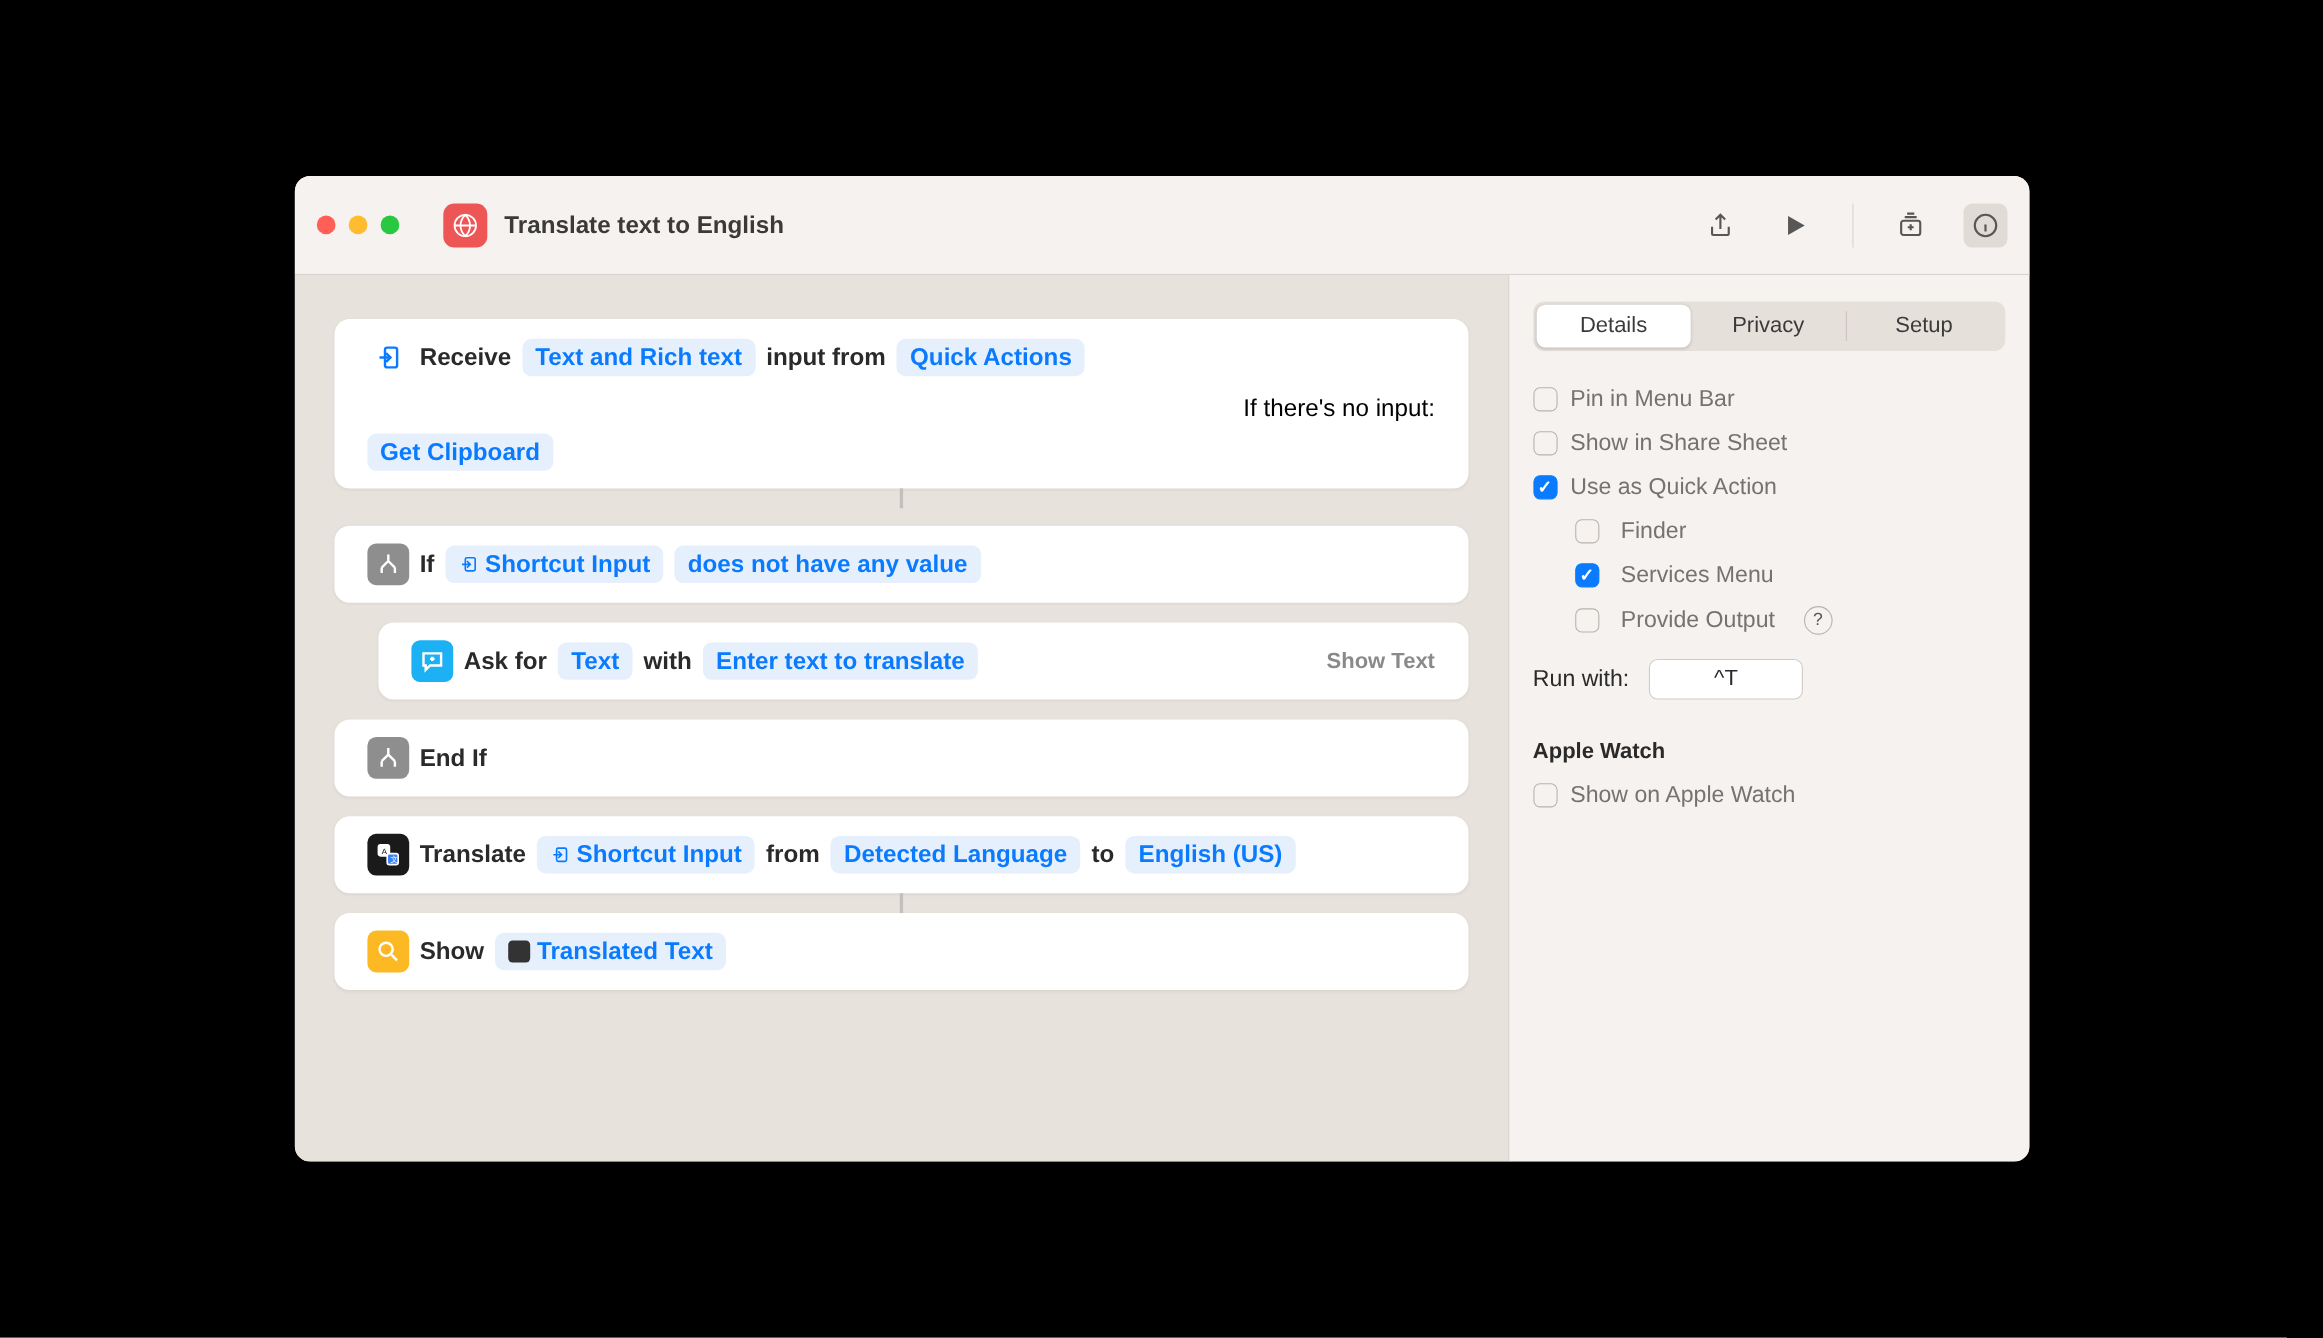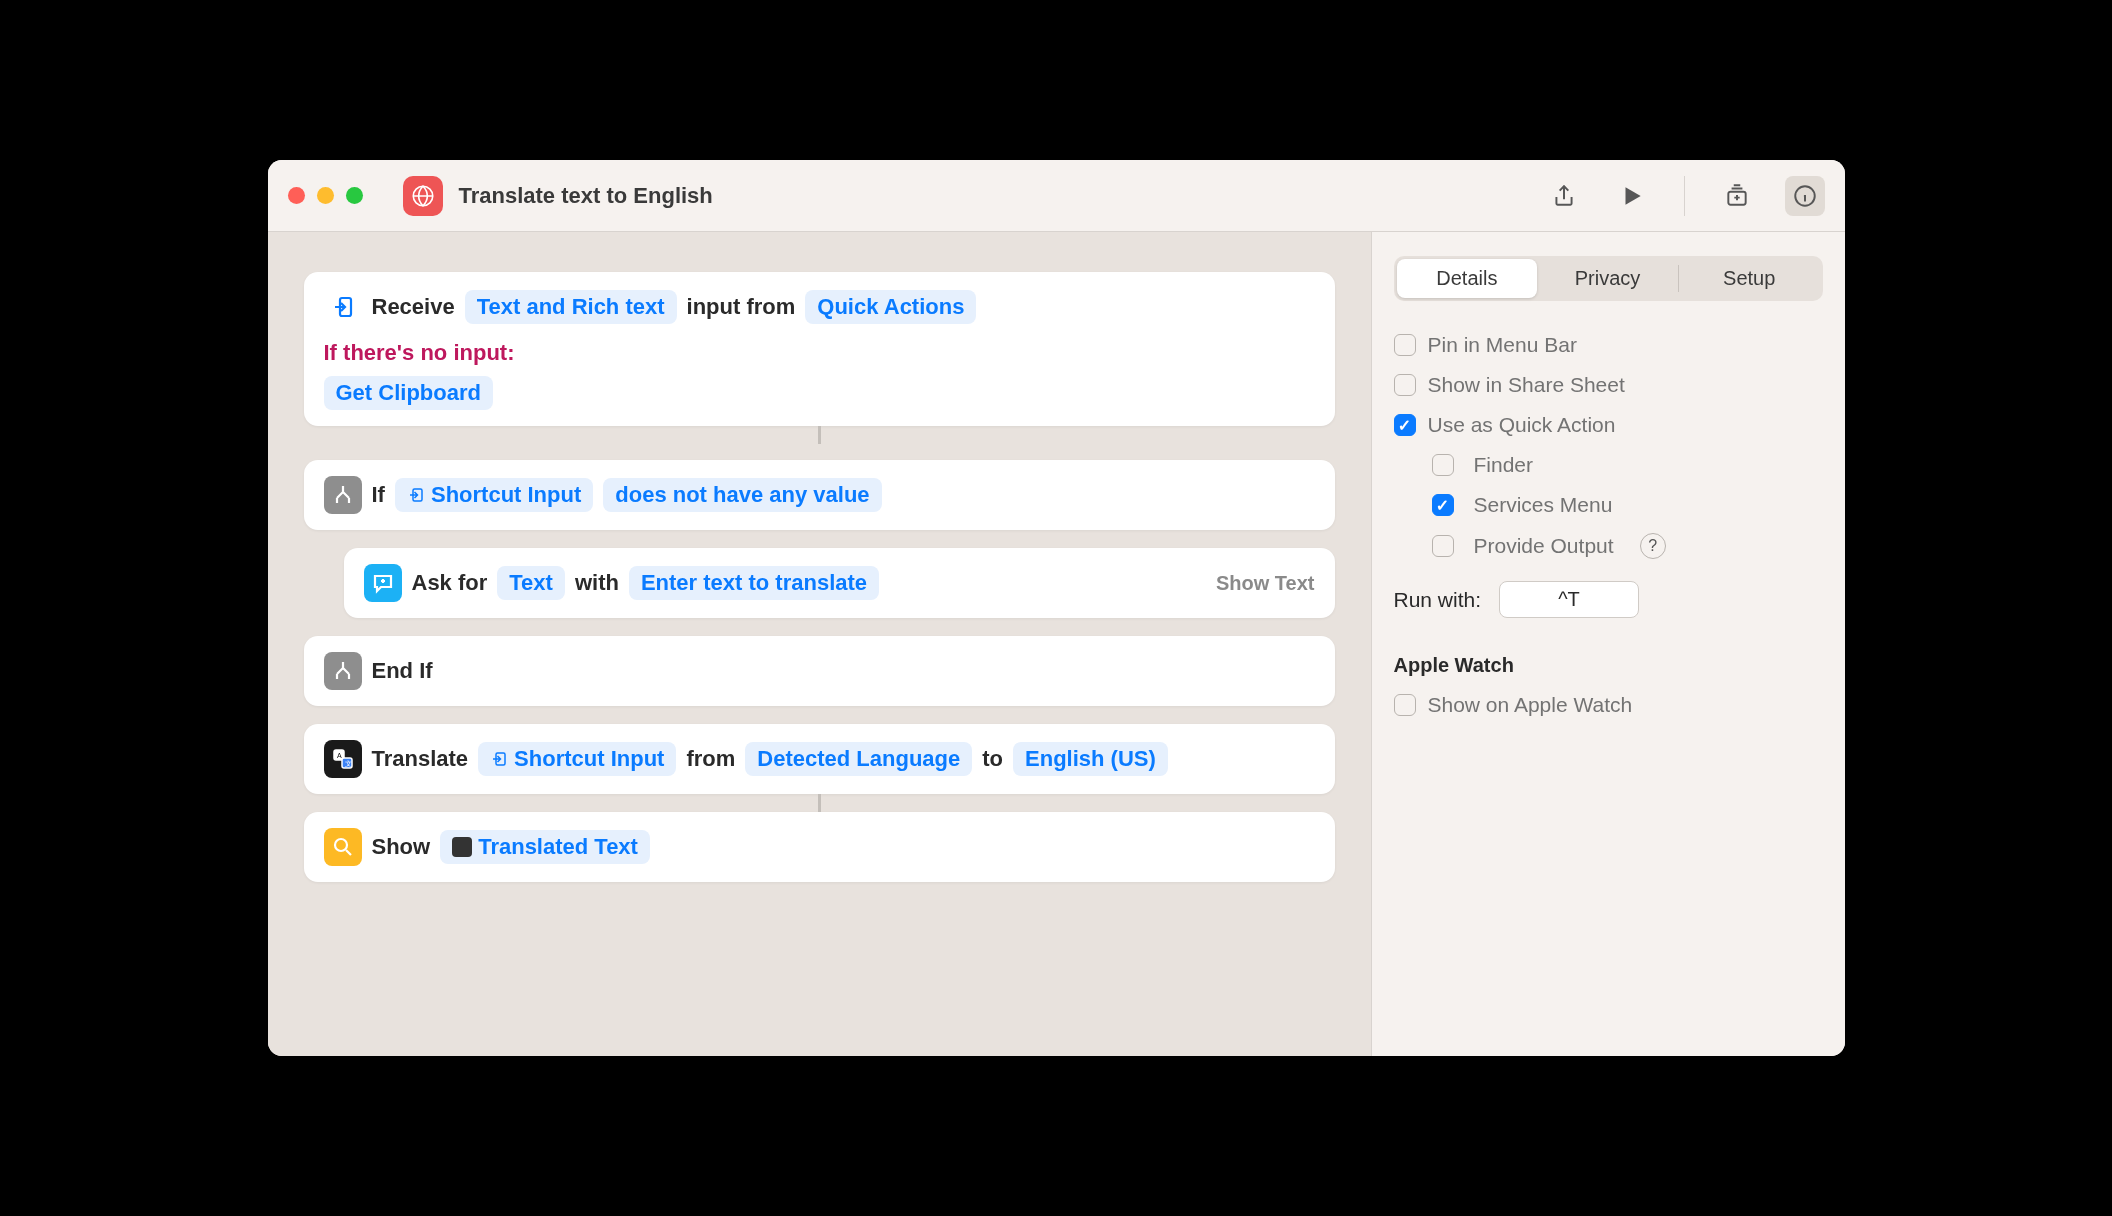--- a/index.html
+++ b/index.html
@@ -10,21 +10,21 @@
       height: 896px;
       background: #f6f2ef;
       border-radius: 14px;
       overflow: hidden;
       display: flex;
       flex-direction: column;
       box-shadow: 0 30px 80px rgba(0,0,0,0.5);
     }
     
     .titlebar {
-      height: 72px;
+      height: 90px;
       background: #f6f2ef;
       border-bottom: 1px solid #d8d3cf;
       display: flex;
       align-items: center;
       padding: 0 20px;
       position: relative;
     }
     
     .traffic-lights { display: flex; gap: 12px; }
     .tl { width: 17px; height: 17px; border-radius: 50%; }
@@ -86,21 +86,21 @@
       width: 474px;
       background: #f6f2ef;
       border-left: 1px solid #d8d3cf;
       padding: 24px 22px;
       overflow-y: auto;
     }
     
     .card {
       background: #fff;
       border-radius: 14px;
-      padding: 16px 20px;
+      padding: 16px 30px;
       margin-bottom: 18px;
       box-shadow: 0 1px 3px rgba(0,0,0,0.06);
     }
     .card.nested { margin-left: 40px; }
     
     .connector {
       width: 3px;
       height: 18px;
       background: #c4bfba;
       margin: -18px auto 0;
@@ -124,23 +124,24 @@
     .action-icon.yellow { background: #fdb924; }
     .action-icon svg { width: 24px; height: 24px; }
     
     .static-text {
       font-size: 22px;
       font-weight: 600;
       color: #2a2a2a;
     }
     .muted-text {
       font-size: 22px;
-      font-weight: 700;
-      color: #be185d;
+      font-weight: 400;
+      color: #000000;
       margin: 14px 0 10px;
+      text-align: right;
     }
     
     .token {
       background: #e6f0fd;
       color: #0a7bff;
       font-size: 22px;
       font-weight: 700;
       padding: 4px 12px;
       border-radius: 8px;
       display: inline-flex;

